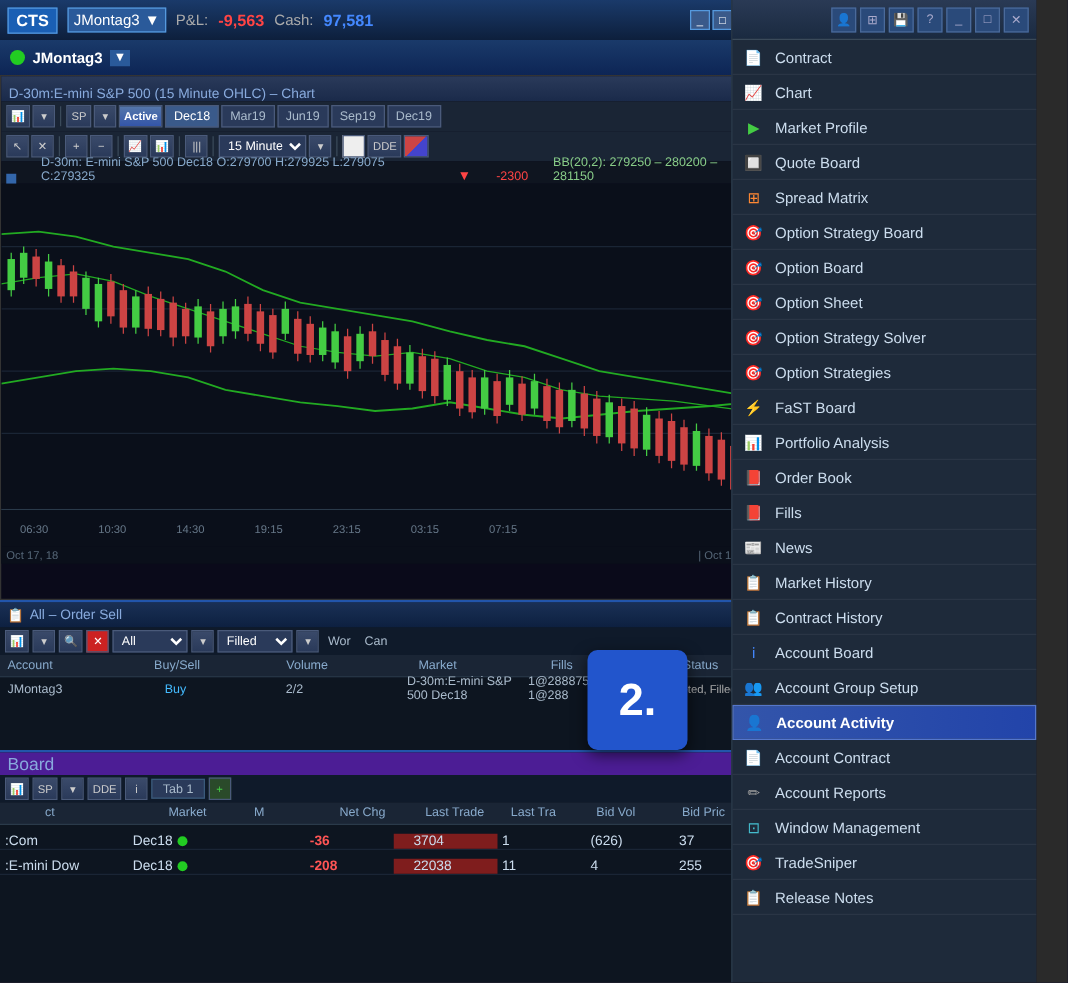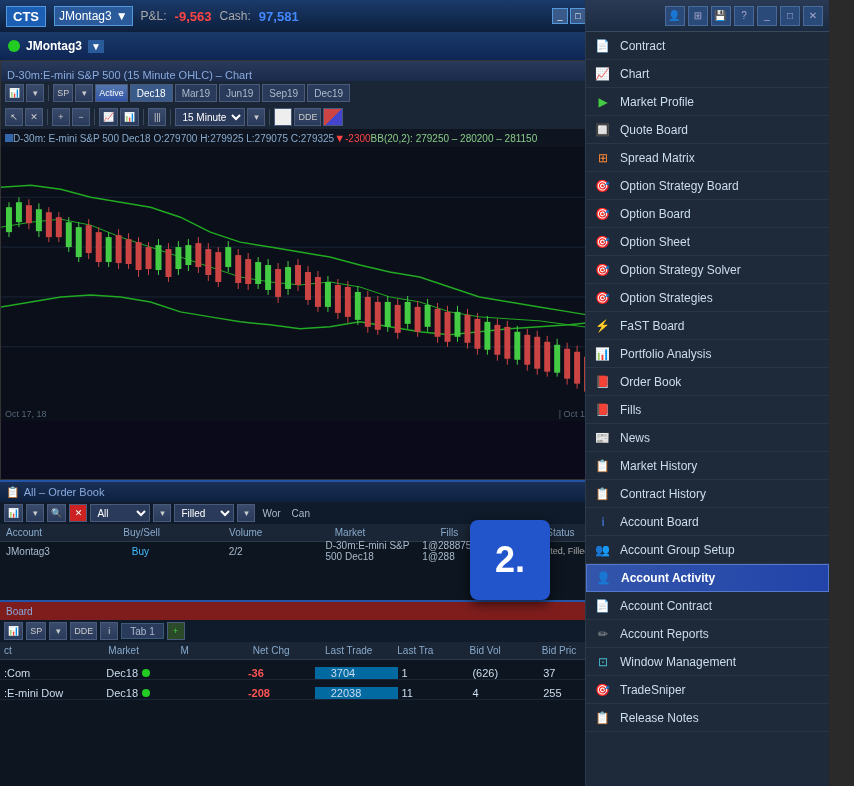--- a/index.html
+++ b/index.html
@@ -97,21 +97,21 @@
       font-size: 9px;
       display: flex;
       align-items: center;
       justify-content: center;
       cursor: pointer;
       padding: 0 3px;
     }
     .tb-btn.active-btn {
       background: linear-gradient(to bottom, #5577aa, #3355aa);
       color: white;
-      font-weight: normal;
+      font-weight: bold;
     }
     .tb-select {
       height: 18px;
       background: #2a3a5a;
       border: 1px solid #4a5a7a;
       color: white;
       font-size: 10px;
       padding: 0 2px;
     }
     .tab-btn {
@@ -124,23 +124,23 @@
       cursor: pointer;
       display: flex; align-items: center;
     }
     .tab-btn.active { background: #3a5a8a; color: white; }
 
     
     #chart-info {
       height: 18px;
       background: #0f1520;
       display: flex;
-      align-items: center;
+      align-items: flex-end;
       padding: 0 4px;
-      gap: 0;
+      gap: 20px;
       font-size: 10px;
     }
     #chart-info .info-dot { width: 8px; height: 8px; background: #3366aa; }
     #chart-info .info-text { color: #88aacc; }
     #chart-info .bb-text { color: #88cc88; }
     #chart-info .warn { color: #ff4444; font-size: 11px; }
 
     
     #chart-canvas {
       flex: 1;
@@ -241,26 +241,26 @@
       position: absolute;
       top: 600px;
       left: 0;
       width: 610px;
       height: 186px;
       background: #0d1520;
       border-top: 2px solid #2255aa;
     }
     #bottom-titlebar {
       height: 18px;
-      background: #7f1d1d;
+      background: #4c1d95;
       display: flex;
       align-items: center;
       padding: 0 6px;
       gap: 4px;
-      font-size: 10px;
+      font-size: 14px;
       color: #88aadd;
     }
     #bottom-toolbar {
       height: 22px;
       background: #0f1a2a;
       display: flex;
       align-items: center;
       padding: 0 4px;
       gap: 3px;
     }
@@ -275,33 +275,34 @@
       cursor: pointer;
     }
     #bottom-grid-header {
       height: 18px;
       background: #1a2535;
       display: flex;
       align-items: center;
       border-bottom: 1px solid #2a3a4a;
       font-size: 10px;
       color: #88aacc;
+      padding-left: 32px;
     }
     .bg-col { flex: 1; padding: 0 4px; white-space: nowrap; overflow: hidden; }
     .bg-col.wide { flex: 1.5; }
     .bg-data-row {
       height: 20px;
       display: flex;
       align-items: flex-end;
       font-size: 11px;
       border-bottom: 1px solid #1a2535;
     }
     .bg-data-row .bg-col { color: #ccddee; }
     .bg-data-row .bg-col.red { color: #ff5555; font-weight: bold; }
-    .bg-data-row .bg-col.green-cell { background: #0369a1; color: #ccddee; padding-left: 16px; }
+    .bg-data-row .bg-col.green-cell { background: #7f1d1d; color: #ccddee; padding-left: 16px; }
     .bg-data-row .bg-col.dot-cell { display: flex; align-items: center; gap: 4px; }
     .green-dot-sm { width: 8px; height: 8px; background: #22cc22; border-radius: 50%; display: inline-block; }
 
     
     #right-menu {
       position: absolute;
       top: 0;
       right: 0;
       width: 244px;
       height: 786px;
@@ -577,30 +578,39 @@
         <line x1="568" y1="196" x2="568" y2="238" stroke="#cc4444" stroke-width="1"></line>
         <rect x="575" y="205" width="6" height="32" fill="#cc4444"></rect>
         <line x1="578" y1="199" x2="578" y2="242" stroke="#cc4444" stroke-width="1"></line>
         <rect x="585" y="210" width="6" height="35" fill="#cc4444"></rect>
         <line x1="588" y1="204" x2="588" y2="250" stroke="#cc4444" stroke-width="1"></line>
         <rect x="595" y="215" width="6" height="32" fill="#cc4444"></rect>
         <line x1="598" y1="209" x2="598" y2="252" stroke="#cc4444" stroke-width="1"></line>
       </svg>
     </div>
 
+    <div id="chart-xaxis">
+      <span>06:30</span>
+      <span>10:30</span>
+      <span>14:30</span>
+      <span>19:15</span>
+      <span>23:15</span>
+      <span>03:15</span>
+      <span>07:15</span>
+    </div>
     <div style="height:14px; background:#0a0f1a; display:flex; align-items:center; padding:0 4px; font-size:9px; color:#556677;">
       <span>Oct 17, 18</span>
       <span style="margin-left:auto;">| Oct 18, 18</span>
     </div>
   </div>
 
   <div id="orderbook-area">
     <div id="orderbook-titlebar">
       <span class="ob-icon">📋</span>
-      <span class="ob-title">All – Order Book</span>
+      <span class="ob-title">All – Order Sell</span>
     </div>
     <div id="ob-toolbar">
       <div class="tb-btn">📊</div>
       <div class="tb-btn">▾</div>
       <div class="tb-btn">🔍</div>
       <div class="tb-btn" style="background:#cc2222; color:white;">✕</div>
       <select class="tb-select" style="width:60px;">
         <option>All</option>
       </select>
       <div class="tb-btn">▾</div>

